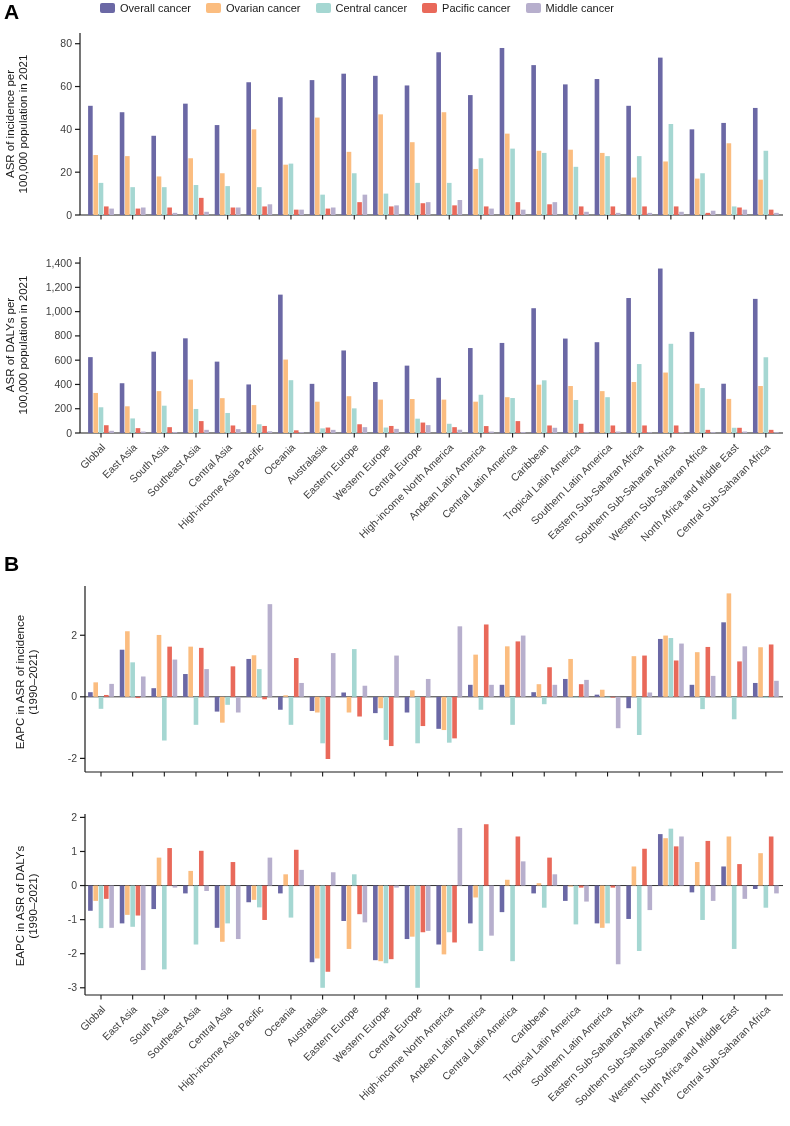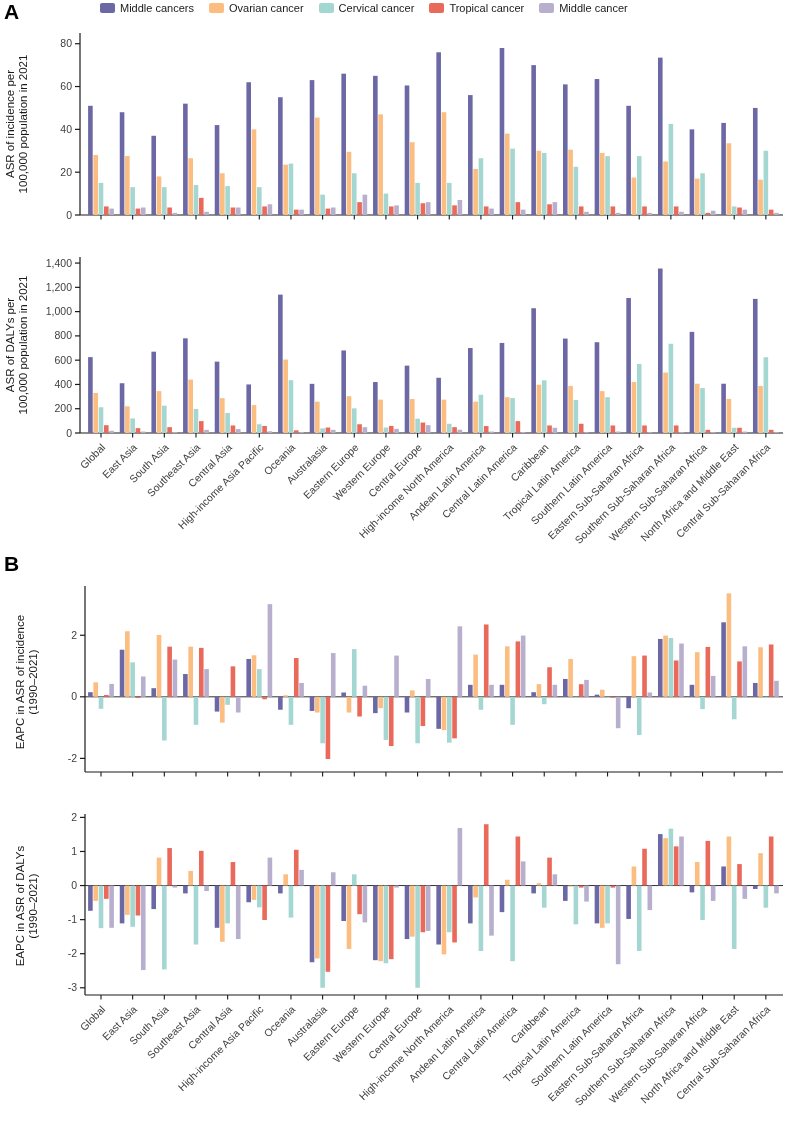--- a/index.html
+++ b/index.html
@@ -16,33 +16,33 @@
 </style>
 </head>
 <body>
 
 <div class="fig">
   <div class="panel-letter" id="panel-a-letter">A</div>
 
   <div class="legend">
     <div class="legend-item">
       <span class="swatch" style="background: rgb(107, 104, 165);"></span>
-      <span>Middle cancers</span>
+      <span>Overall cancer</span>
     </div>
     <div class="legend-item">
       <span class="swatch" style="background: rgb(251, 189, 128);"></span>
       <span>Ovarian cancer</span>
     </div>
     <div class="legend-item">
       <span class="swatch" style="background: rgb(165, 215, 210);"></span>
-      <span>Cervical cancer</span>
+      <span>Central cancer</span>
     </div>
     <div class="legend-item">
       <span class="swatch" style="background: rgb(233, 105, 90);"></span>
-      <span>Tropical cancer</span>
+      <span>Pacific cancer</span>
     </div>
     <div class="legend-item">
       <span class="swatch" style="background: rgb(183, 175, 205);"></span>
       <span>Middle cancer</span>
     </div>
   </div>
 
   <div class="panel-letter" id="panel-b-letter">B</div>
 
   <div id="chart-root"><svg width="790" height="1126">

